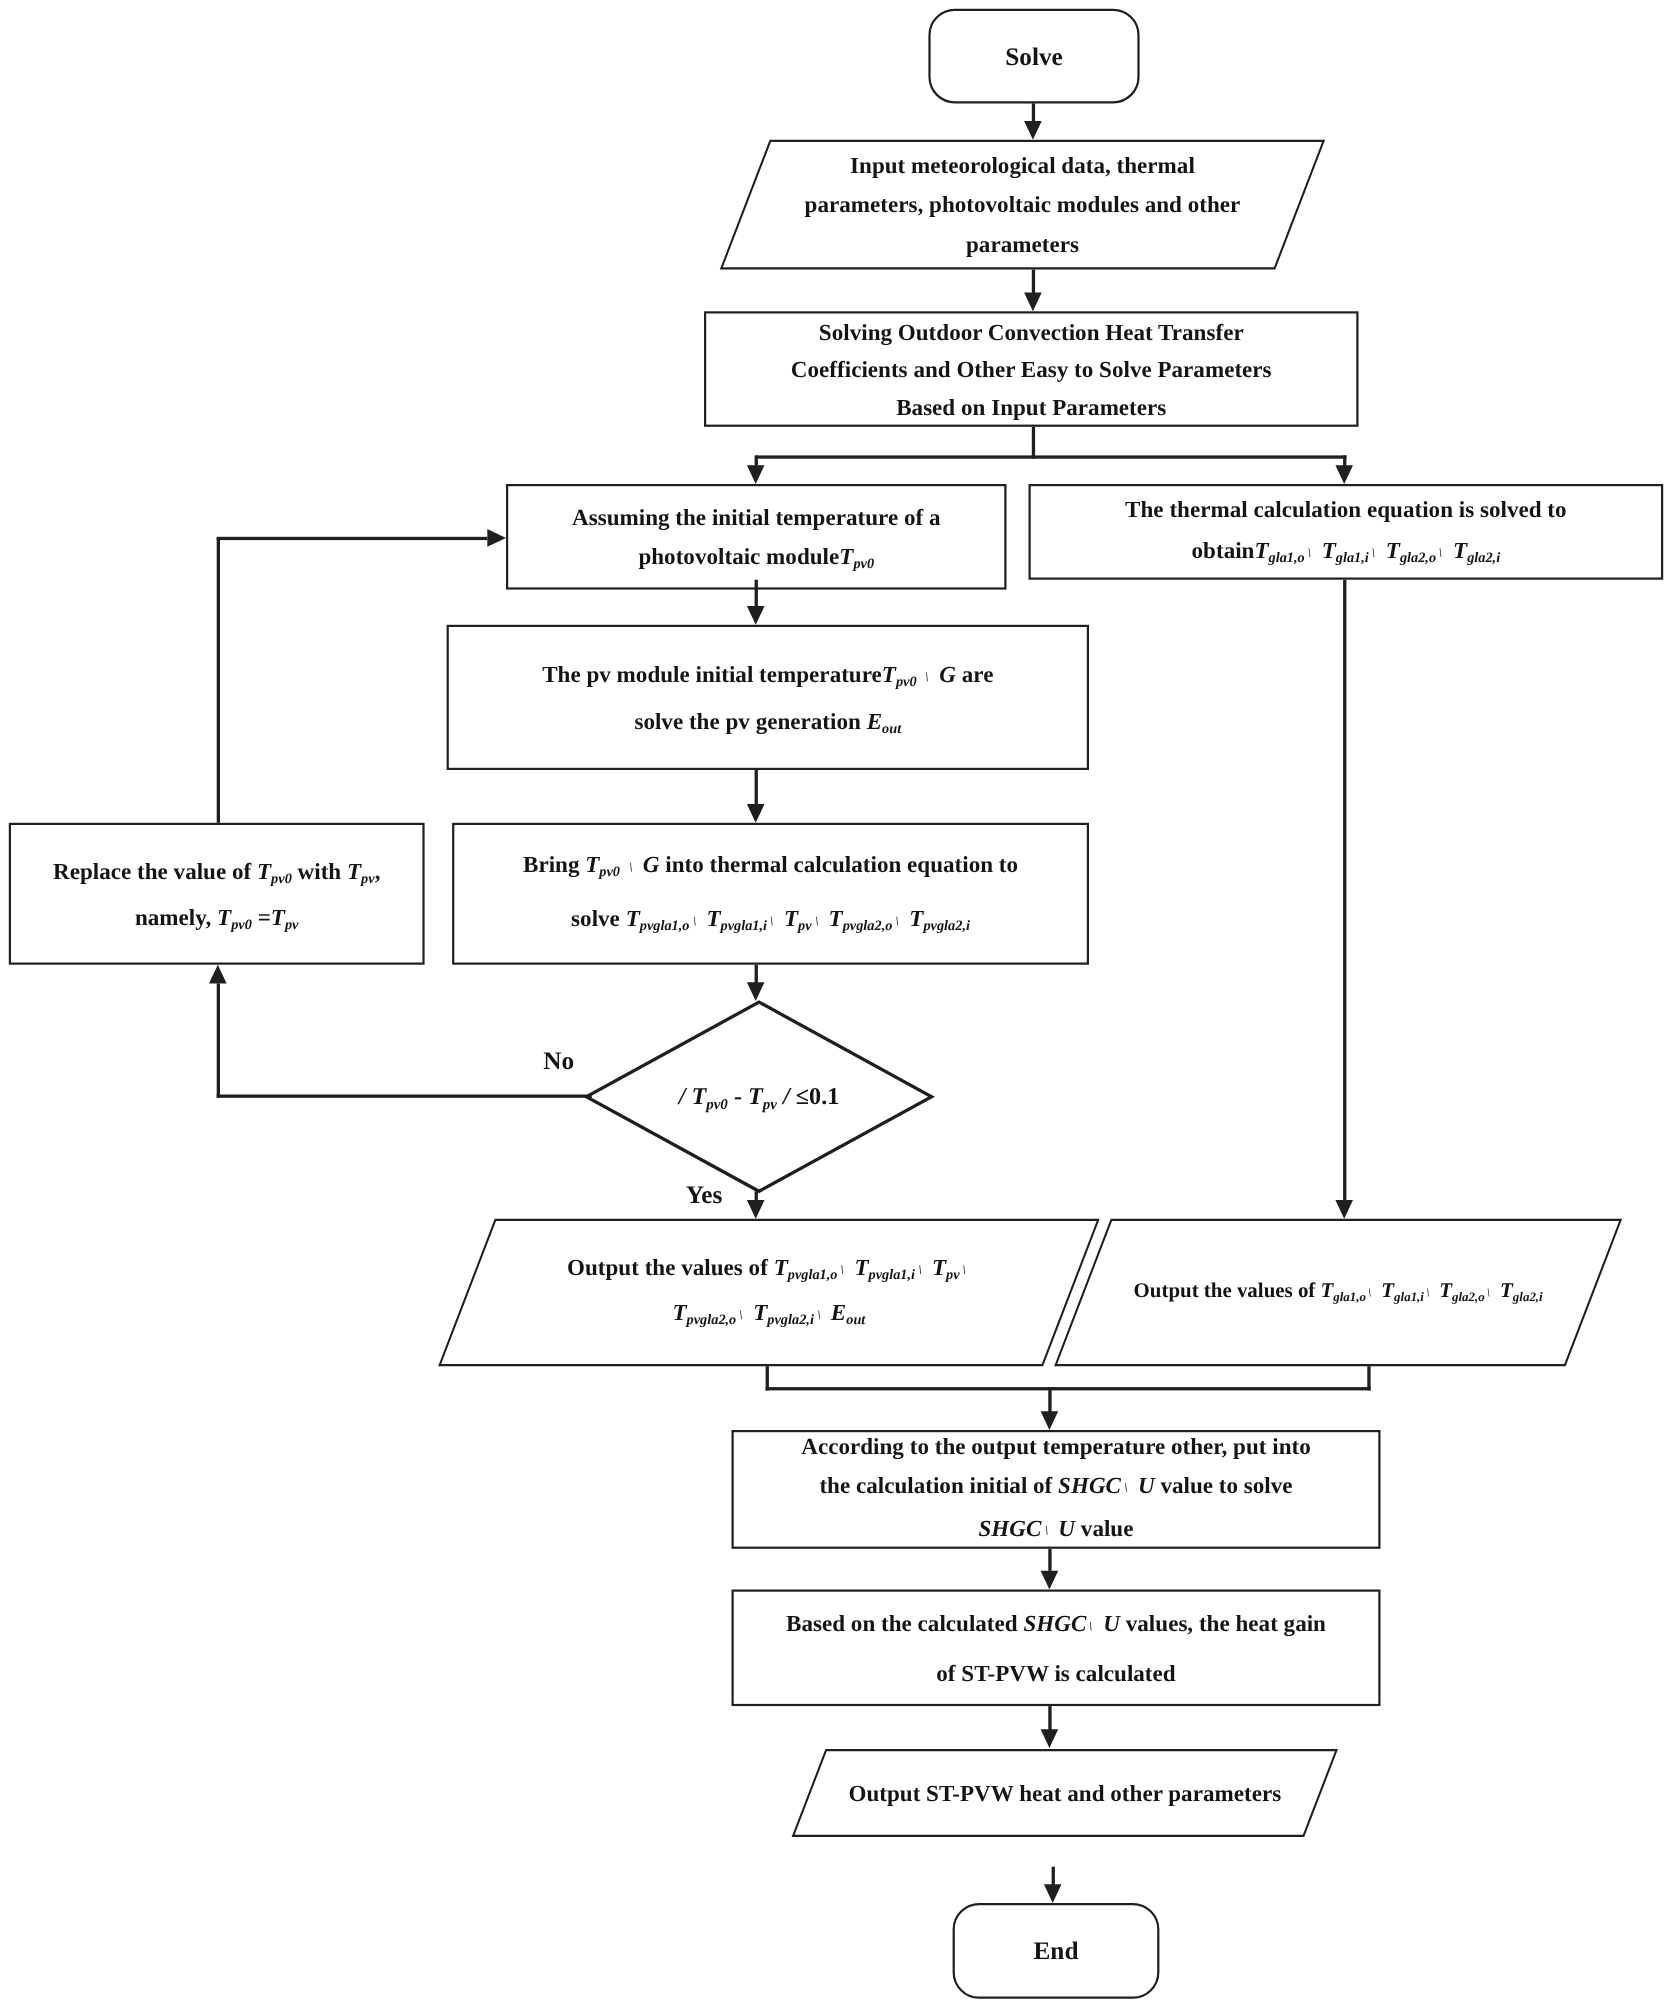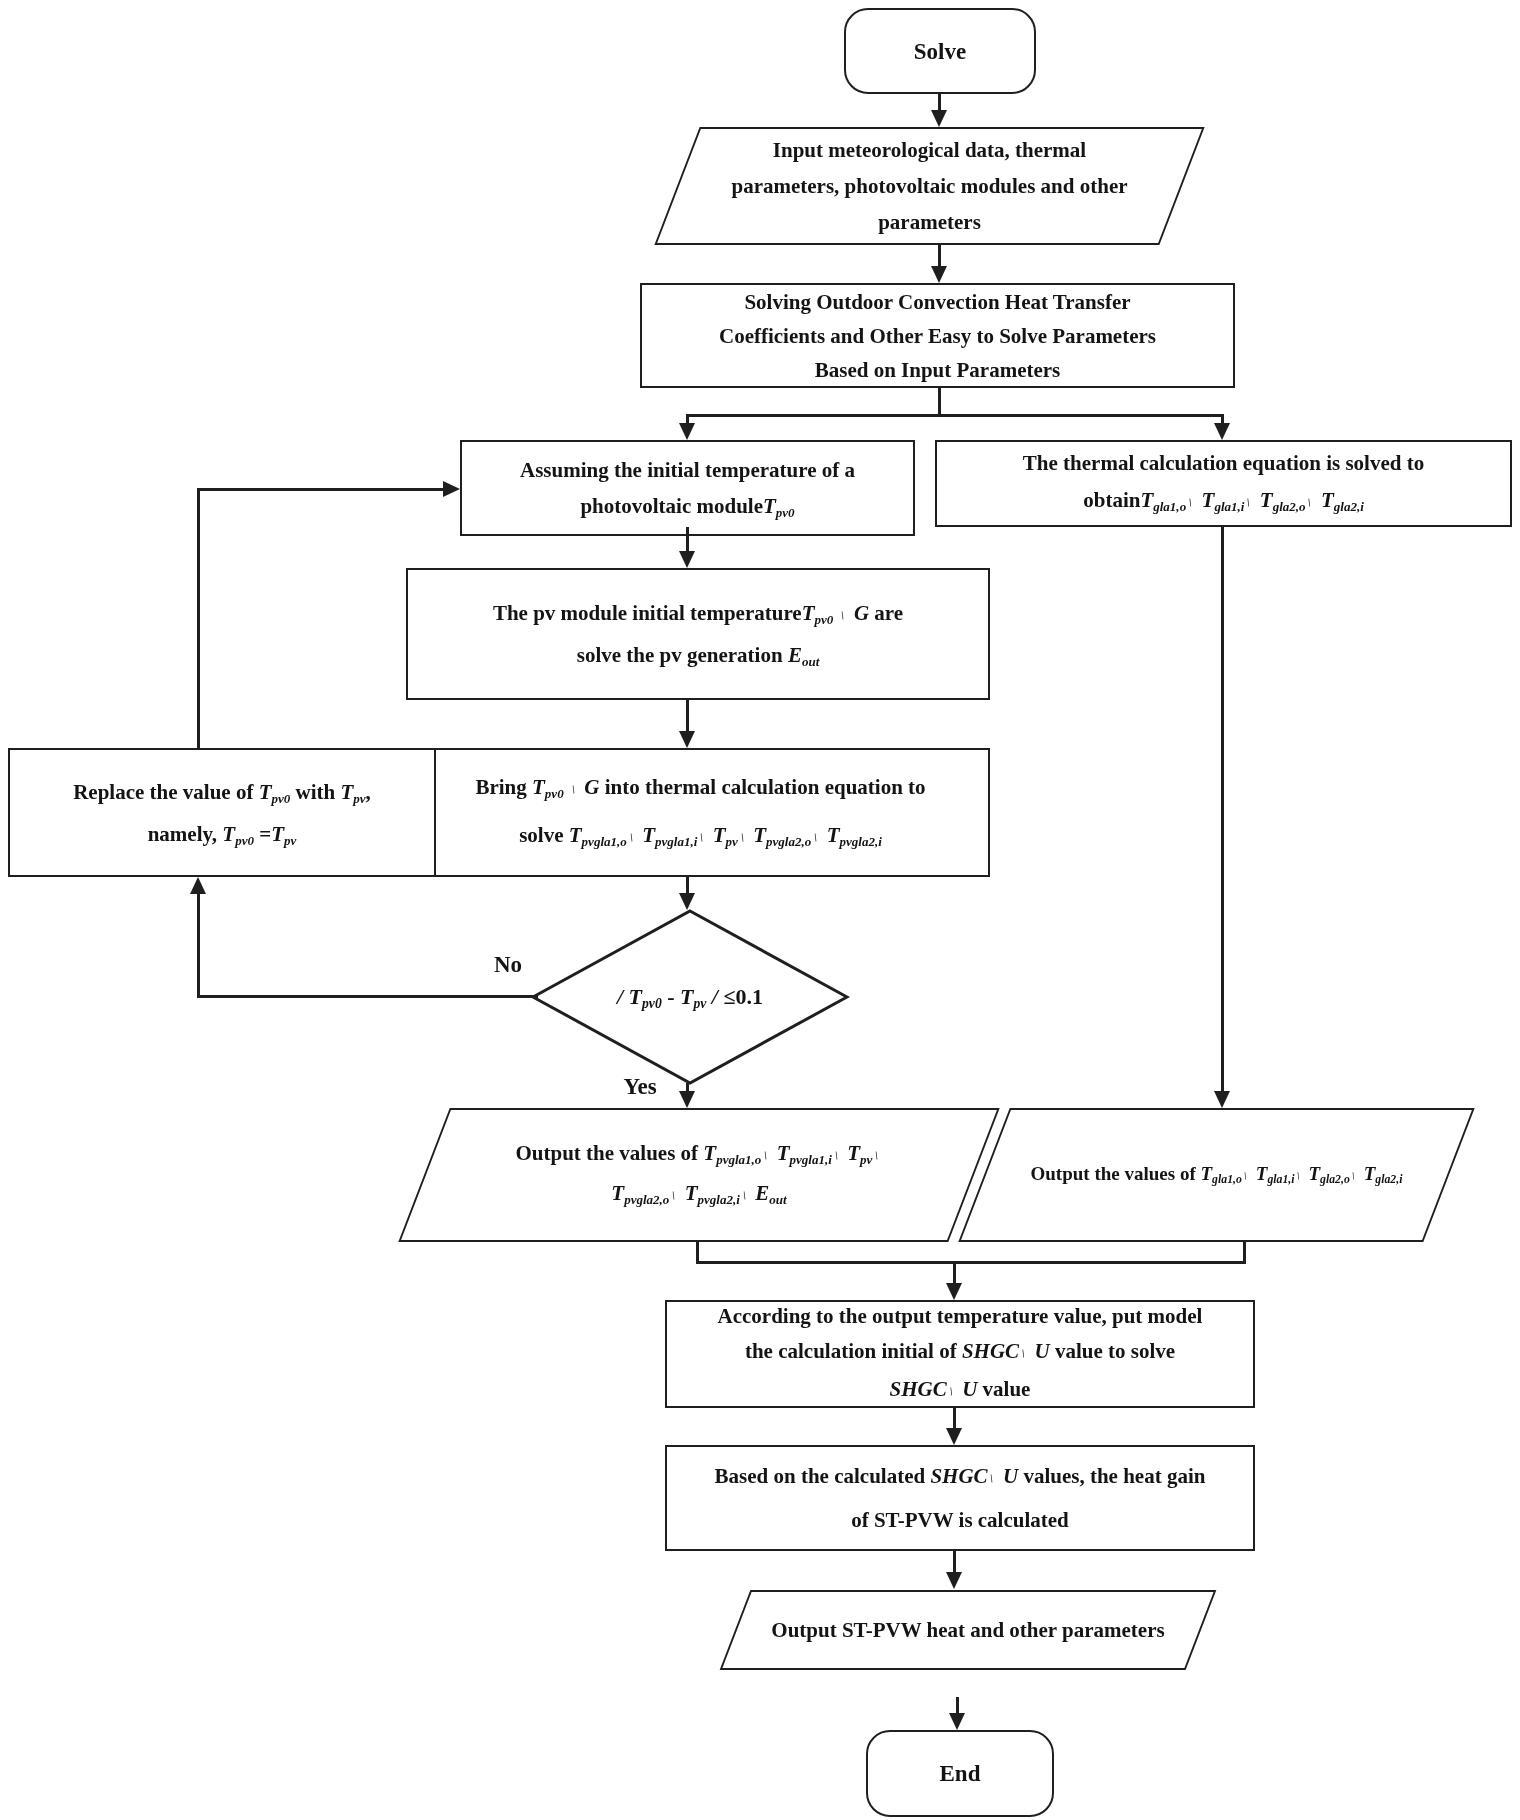--- a/index.html
+++ b/index.html
@@ -85,21 +85,21 @@
   </div>
 
   <div class="vline" style="left:686px; top:700px; width:3px; height:32px;"></div>
   <div class="ah ah-d" style="left:679px; top:731px;"></div>
 
   <div class="node" style="left:411px; top:748px; width:579px; height:129px; line-height:44px;">
     <div><span>Bring </span><span style="font-style: italic;">T</span><sub>pv0</sub><span> </span><span class="dun">\</span><span> </span><span style="font-style: italic;">G</span><span> into thermal calculation equation to</span></div>
     <div><span>solve </span><span style="font-style: italic;">T</span><sub>pvgla1,o</sub><span class="dun">\</span><span> </span><span style="font-style: italic;">T</span><sub>pvgla1,i</sub><span class="dun">\</span><span> </span><span style="font-style: italic;">T</span><sub>pv</sub><span class="dun">\</span><span> </span><span style="font-style: italic;">T</span><sub>pvgla2,o</sub><span class="dun">\</span><span> </span><span style="font-style: italic;">T</span><sub>pvgla2,i</sub></div>
   </div>
 
-  <div class="node" style="left:8px; top:748px; width:428px; height:129px; line-height:42px;">
+  <div class="node" style="left:8px; top:748px; width:378px; height:129px; line-height:42px;">
     <div><span>Replace the value of </span><span style="font-style: italic;">T</span><sub>pv0</sub><span> with </span><span style="font-style: italic;">T</span><sub>pv</sub><span>,</span></div>
     <div><span>namely, </span><span style="font-style: italic;">T</span><sub>pv0</sub><span> =</span><span style="font-style: italic;">T</span><sub>pv</sub></div>
   </div>
 
   <div class="vline" style="left:686px; top:877px; width:3px; height:17px;"></div>
   <div class="ah ah-d" style="left:679px; top:893px;"></div>
 
   <svg class="diamond-svg" style="left:530px; top:908px;" width="320" height="178" viewBox="0 0 320 178">
     <polygon points="160,3 317,89 160,175 3,89" fill="#ffffff" stroke="#1f1f1f" stroke-width="3"></polygon>
   </svg>
@@ -138,21 +138,21 @@
     </div>
   </div>
 
   <div class="vline" style="left:696px; top:1242px; width:3px; height:22px;"></div>
   <div class="hline" style="left:696px; top:1261px; width:550px; height:3px;"></div>
   <div class="vline" style="left:1243px; top:1242px; width:3px; height:22px;"></div>
   <div class="vline" style="left:953px; top:1261px; width:3px; height:24px;"></div>
   <div class="ah ah-d" style="left:946px; top:1283px;"></div>
 
   <div class="node" style="left:665px; top:1300px; width:590px; height:108px; line-height:35px;">
-    <div><span>According to the output temperature value, put model</span></div>
+    <div><span>According to the output temperature other, put into</span></div>
     <div><span>the calculation initial of </span><span style="font-style: italic;">SHGC</span><span class="dun">\</span><span> </span><span style="font-style: italic;">U</span><span> value to solve</span></div>
     <div><span style="font-style: italic;">SHGC</span><span class="dun">\</span><span> </span><span style="font-style: italic;">U</span><span>  value</span></div>
   </div>
 
   <div class="vline" style="left:953px; top:1408px; width:3px; height:20px;"></div>
   <div class="ah ah-d" style="left:946px; top:1428px;"></div>
 
   <div class="node" style="left:665px; top:1445px; width:590px; height:106px; line-height:40px;">
     <div><span>Based on the calculated </span><span style="font-style: italic;">SHGC</span><span class="dun">\</span><span> </span><span style="font-style: italic;">U</span><span> values, the heat gain</span></div>
     <div><span>of ST-PVW is calculated</span></div>

